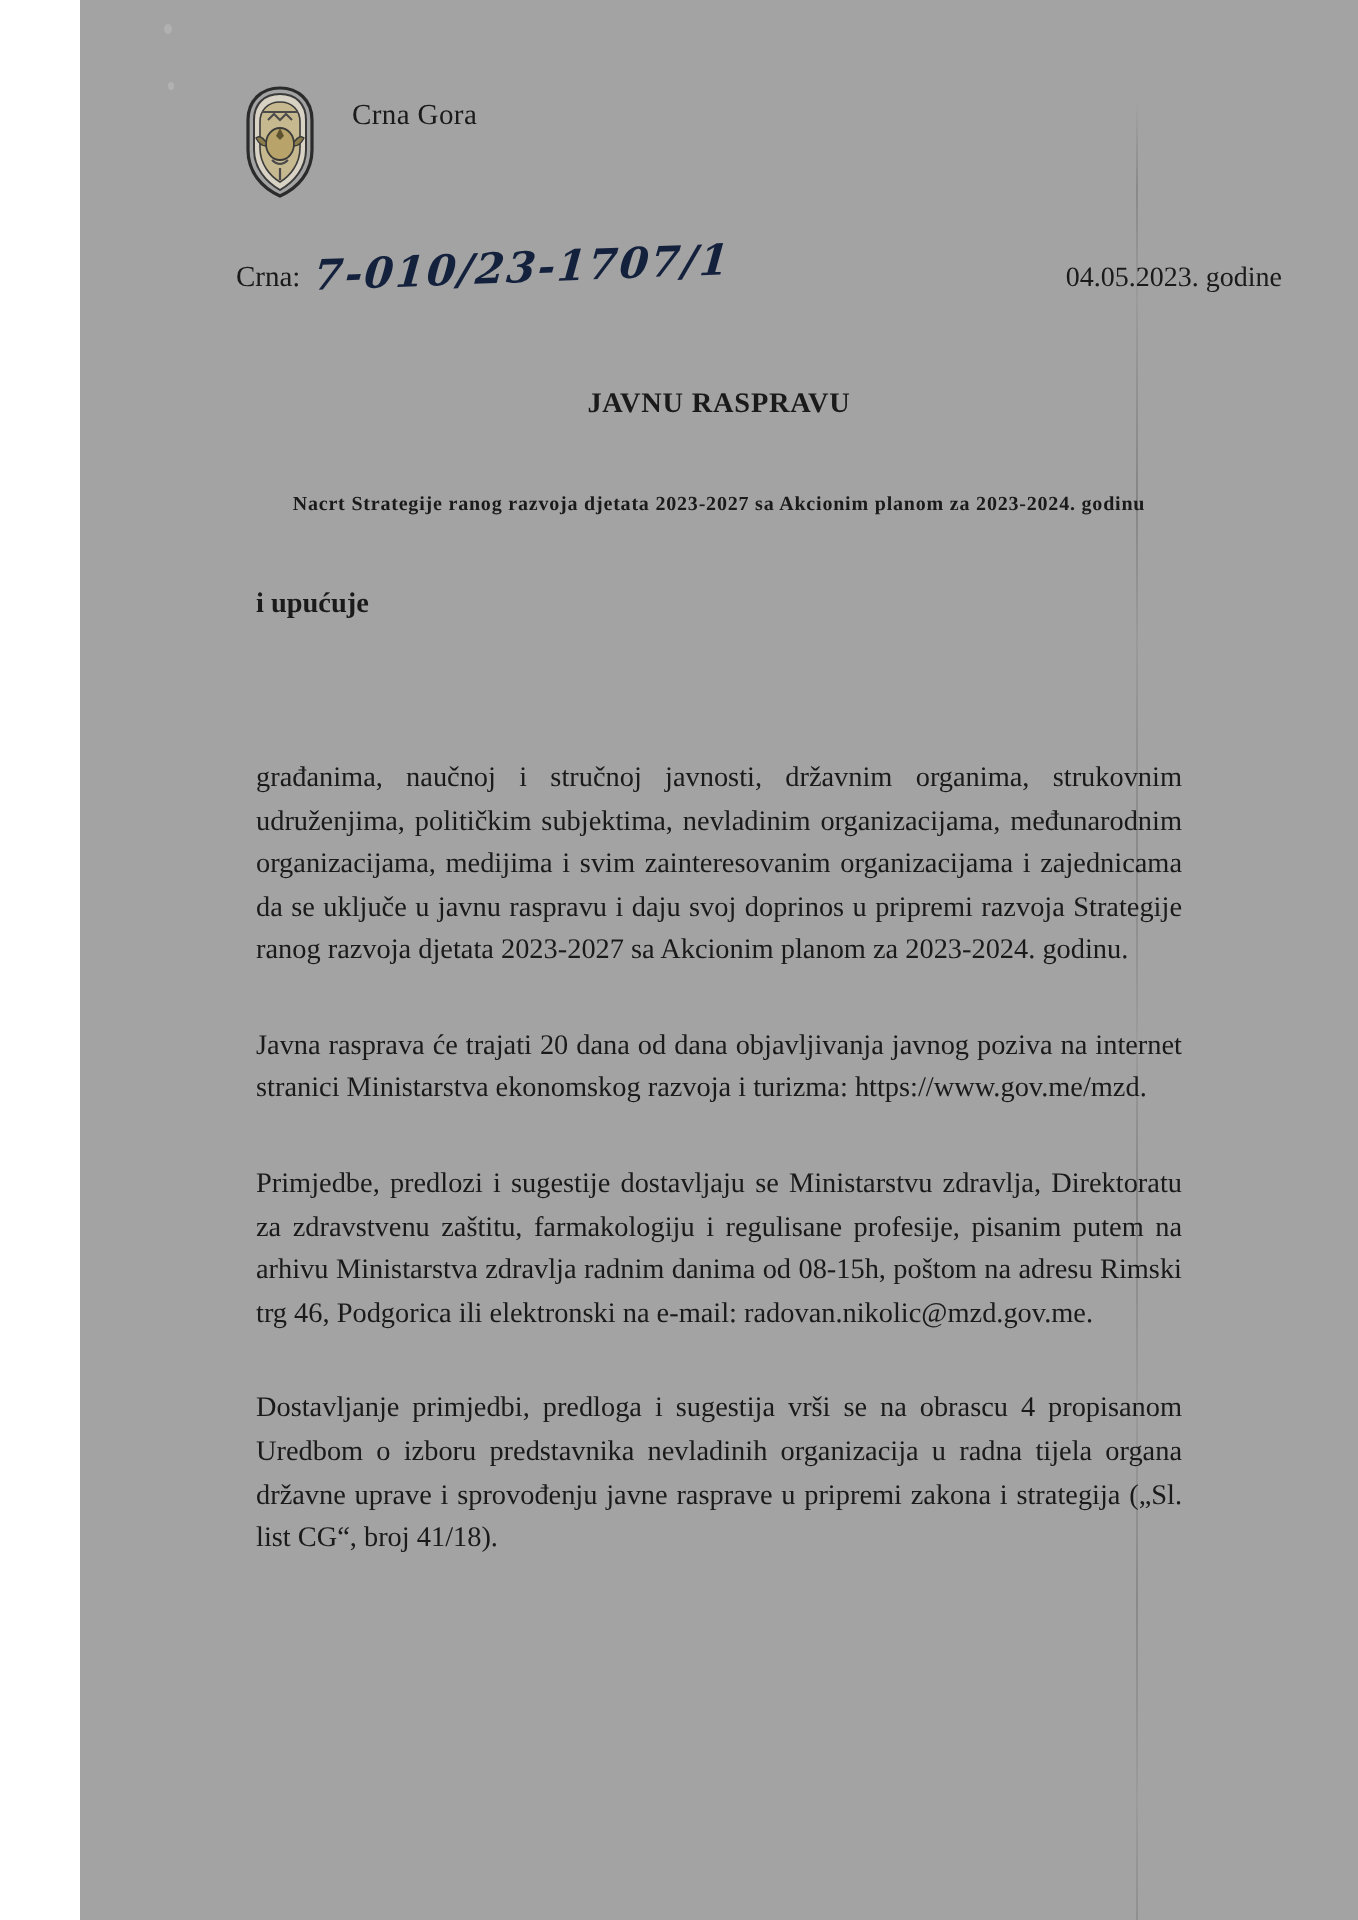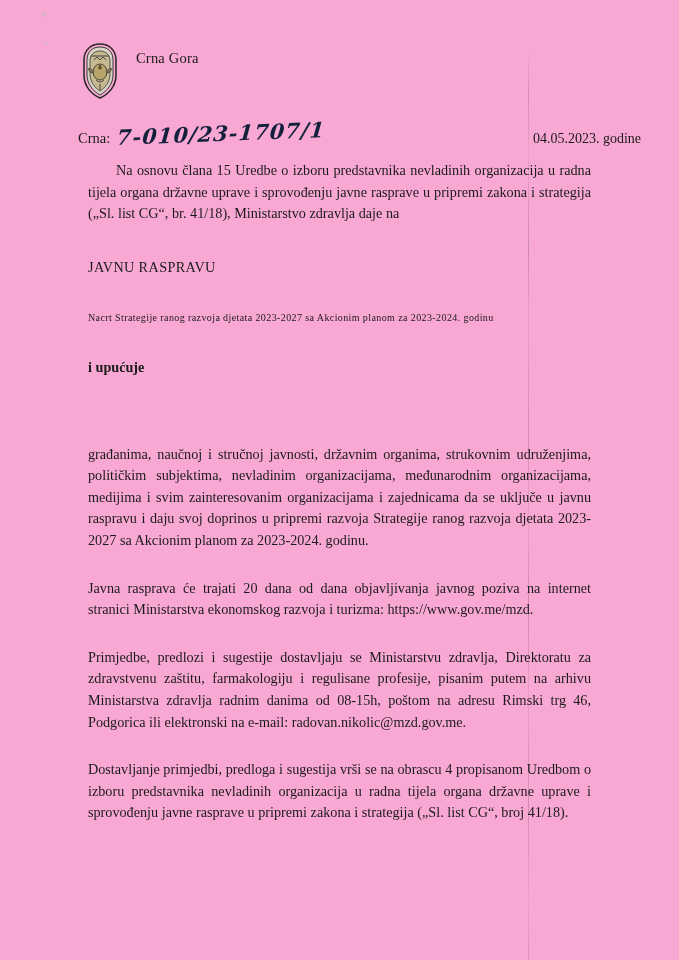--- a/index.html
+++ b/index.html
@@ -12,21 +12,22 @@
     height: 960px;
     position: relative;
     font-family: "Liberation Serif", serif;
     color: #1a1a1a;
     overflow: hidden;
   }
 
   .page {
     position: absolute;
     inset: 0;
-    background: #f9a8d4;
+    background: #a3a3a3;
+    margin-left: 40px;
   }
 
   
   .speck {
     position: absolute;
     background: #bdbdbd;
     border-radius: 50%;
     opacity: .55;
   }
   .speck.s1 { left: 42px; top: 12px; width: 4px; height: 5px; }
@@ -133,22 +134,23 @@
     font-size: 14.2px;
     line-height: 1.52;
     text-align: justify;
     text-justify: inter-word;
   }
   p.para.indent { text-indent: 28px; }
   .gap-md { height: 26px; }
   .gap-lg { height: 34px; }
 
   .center {
+    text-align: center;
     font-size: 14.2px;
-    font-weight: normal;
+    font-weight: bold;
     letter-spacing: .4px;
   }
   .center.title-sub {
     font-size: 10px;
     line-height: 1.5;
   }
   .left-note {
     font-size: 14.2px;
     font-weight: bold;
   }
@@ -189,21 +191,20 @@
 
   <div class="broj-row">
     <div>
       <span class="broj-label">Crna:</span><span class="handwriting">7-010/23-1707/1</span>
     </div>
     <div class="date">04.05.2023. godine</div>
   </div>
 
   <div class="body">
 
-    <p class="para indent">Na osnovu člana 15 Uredbe o izboru predstavnika nevladinih organizacija u radna tijela organa državne uprave i sprovođenju javne rasprave u pripremi zakona i strategija („Sl. list CG“, br. 41/18), Ministarstvo zdravlja daje na</p>
 
     <div class="gap-lg"></div>
     <div class="center">JAVNU RASPRAVU</div>
 
     <div class="gap-lg"></div>
     <div class="center title-sub">Nacrt Strategije ranog razvoja djetata 2023-2027 sa Akcionim planom za 2023-2024. godinu</div>
 
     <div class="gap-lg"></div>
     <div class="left-note">i upućuje</div>
 

